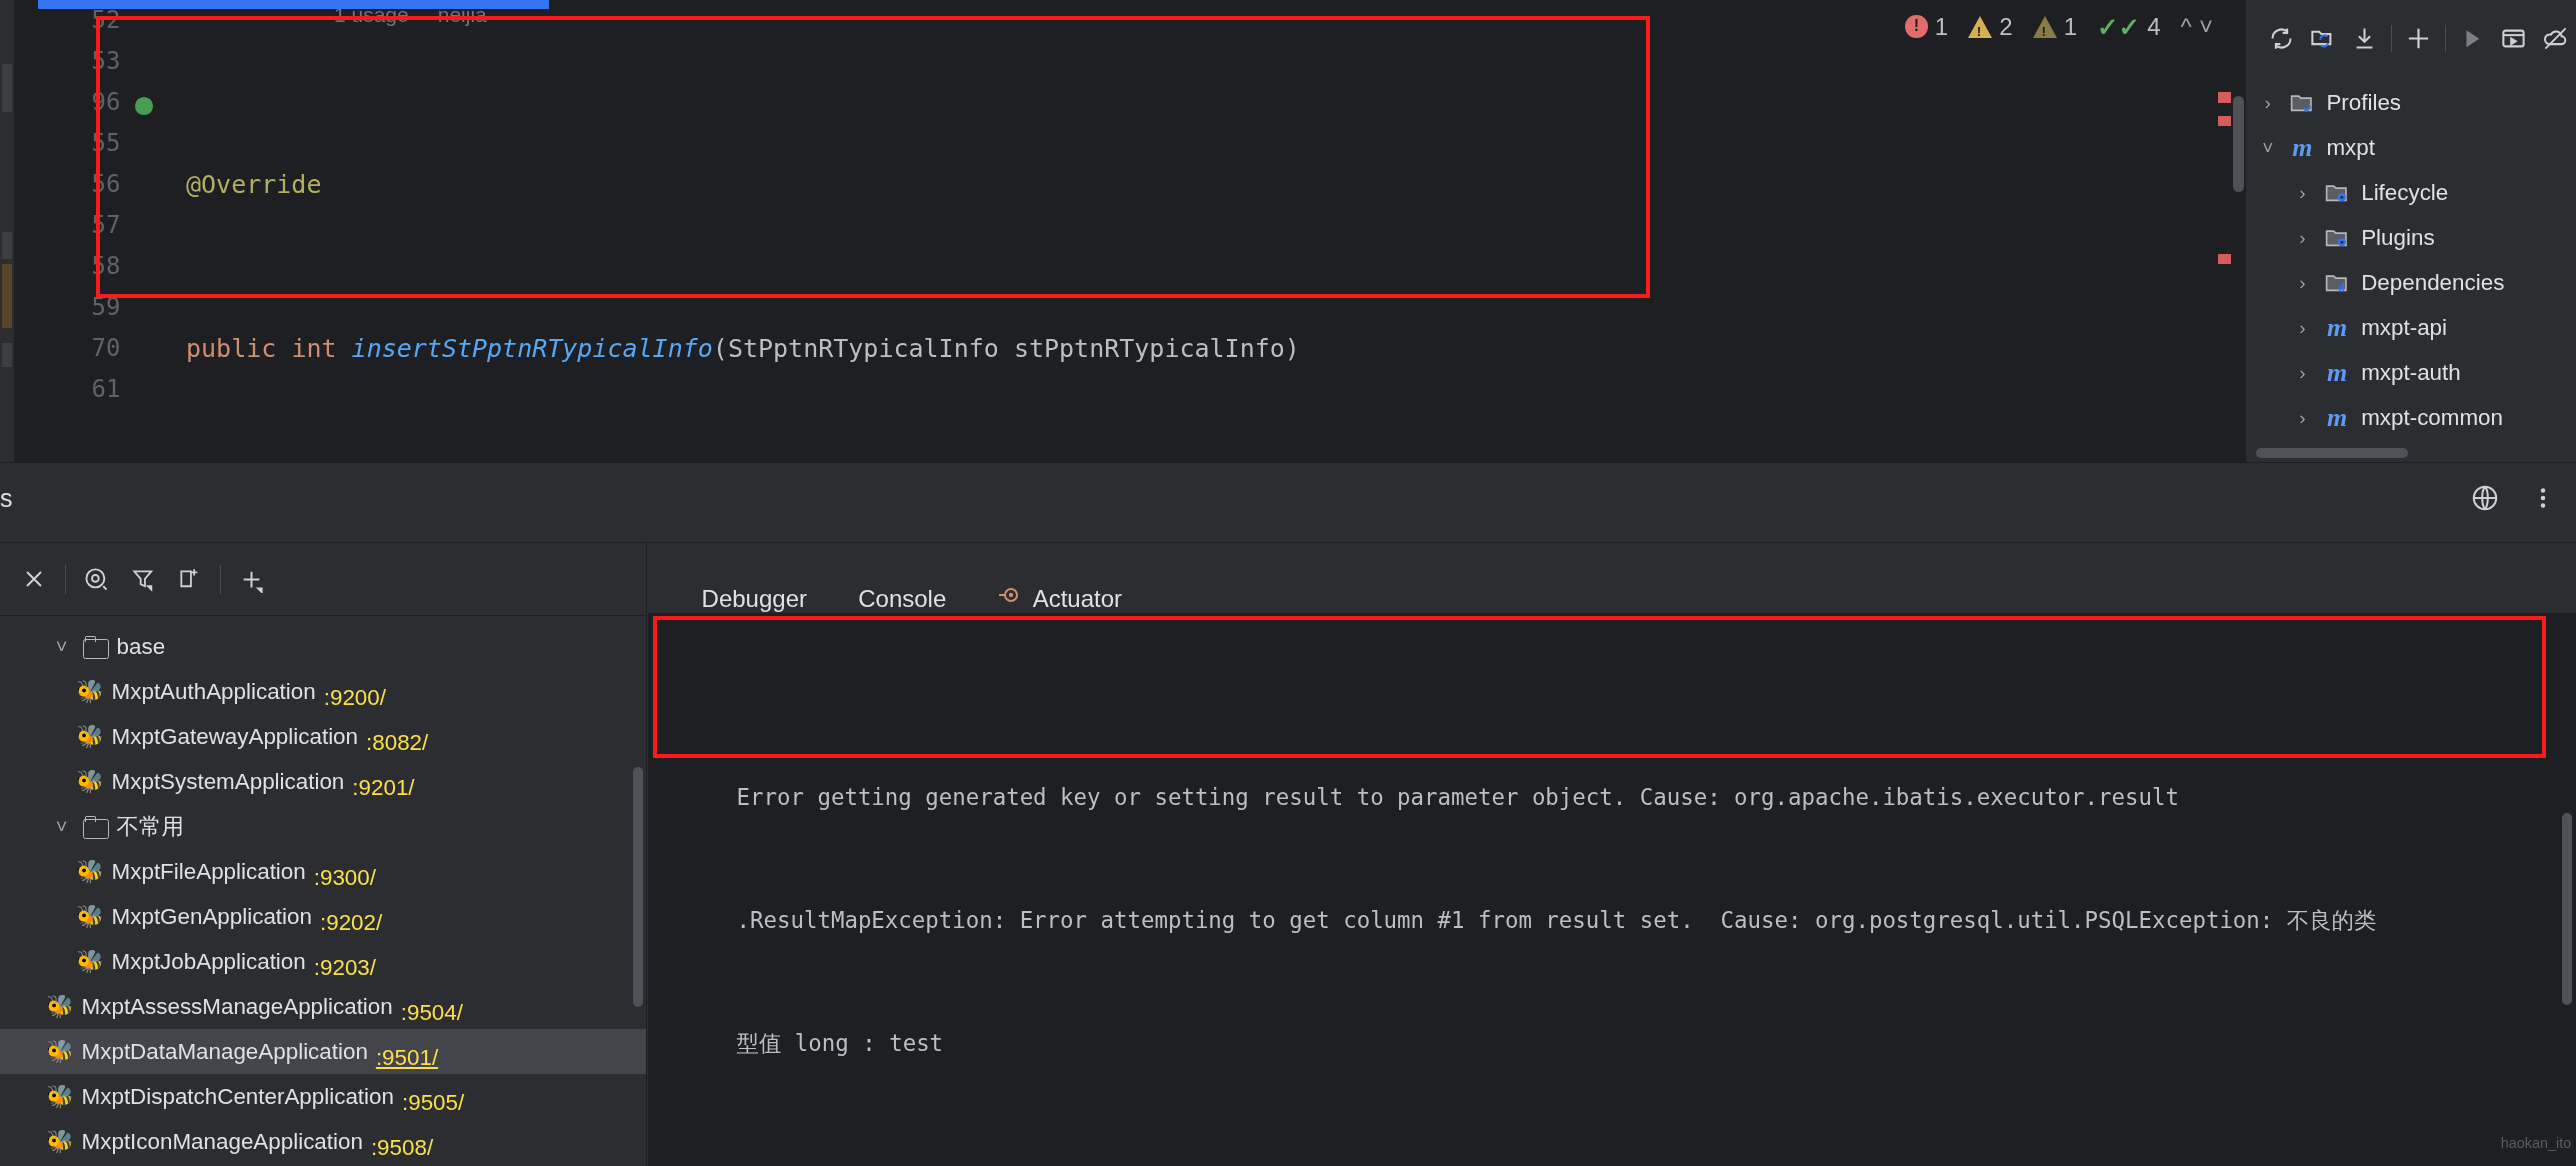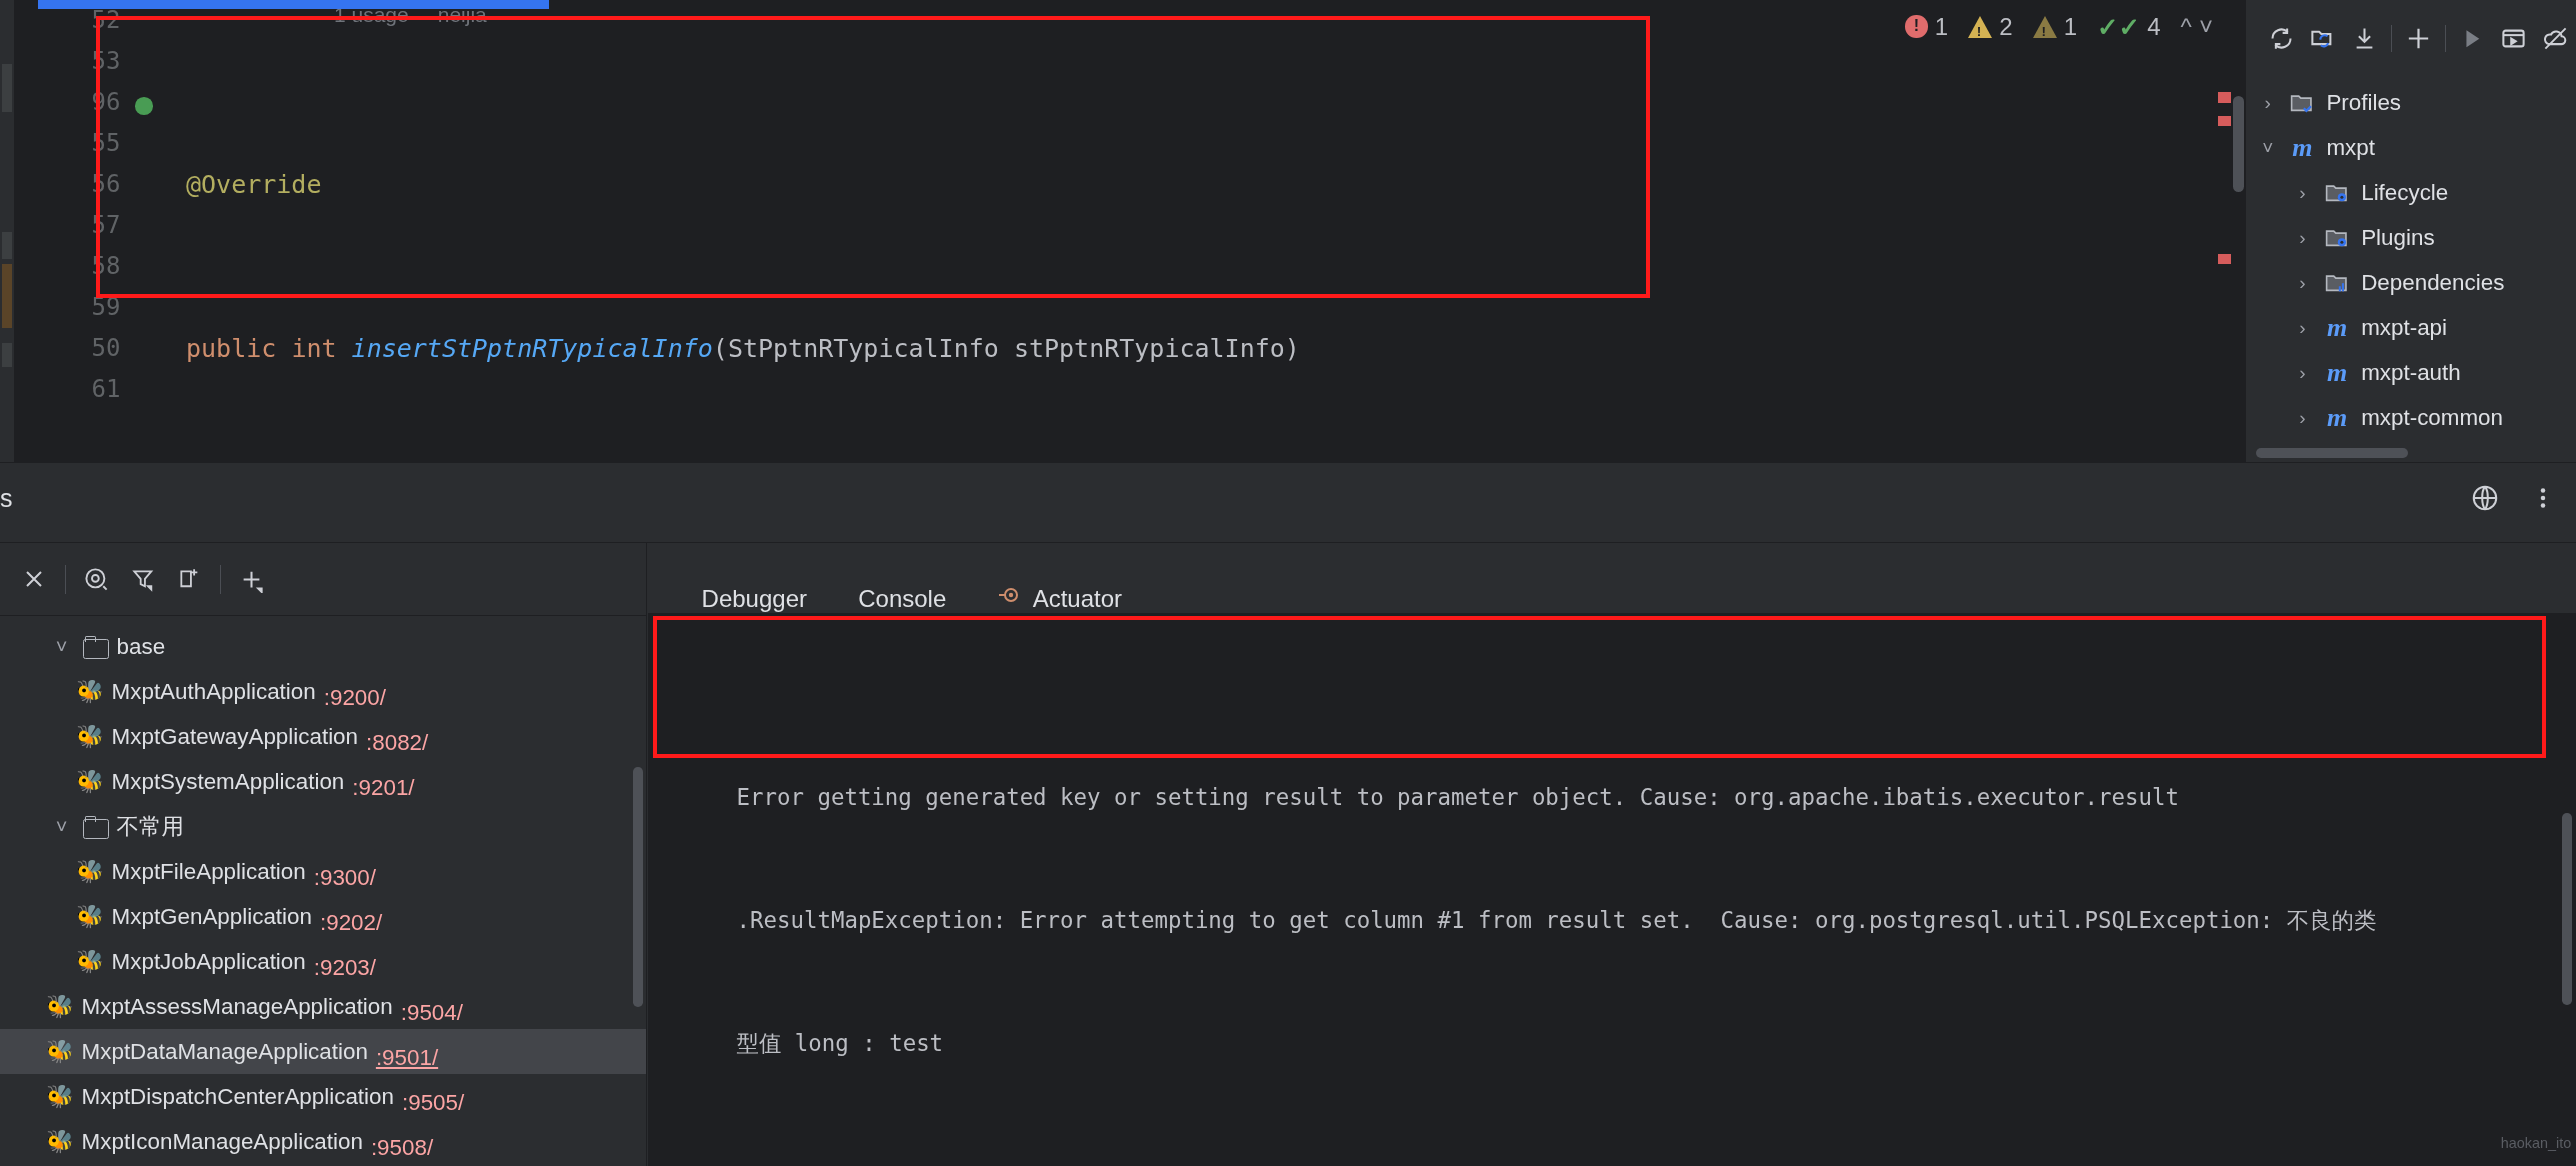--- a/index.html
+++ b/index.html
@@ -172,21 +172,21 @@
   .folder-ic { width:25.6px;height:21px;flex:0 0 25.6px;position:relative; }
   .folder-ic:before {
     content:"";position:absolute;left:0;top:3.2px;width:24px;height:17.6px;
     border:1.6px solid #b4b8bf;border-radius:2.4px;
   }
   .folder-ic:after {
     content:"";position:absolute;left:1.6px;top:0px;width:9.6px;height:4.8px;
     border:1.6px solid #b4b8bf;border-bottom:none;border-radius:1.6px 1.6px 0 0;
   }
   .bug-ic { width:25.6px;height:25.6px;flex:0 0 25.6px;color:#499c54;display:flex;align-items:center;justify-content:center;}
-  .port { color:#fca5a5;margin-top:12px; }
+  .port { color:#fde047;margin-top:12px; }
   .port.underline { text-decoration: underline; }
   .svc-vscroll {
     position:absolute; right:3.2px; top:224px; width:9.6px; height:240px;
     background:#4e5157; border-radius:4.8px;
   }
 
   
   .console-pane {
     position:absolute; left:648px; top:80px; right:0; height:624px;
     background:#1e1f22;
@@ -246,21 +246,21 @@
     <div class="editor-gutter">
       <div class="line-numbers">
         <div>52</div>
         <div>53</div>
         <div>96</div>
         <div>55</div>
         <div>56</div>
         <div>57</div>
         <div>58</div>
         <div>59</div>
-        <div>50</div>
+        <div>70</div>
         <div>61</div>
       </div>
       <div class="ovr-icon"></div>
     </div>
 
     <div class="editor-code">
       <div class="usage-hint"><span>1 usage</span><span class="auth">neijia</span></div>
 
       <div class="code-line" style=""><span class="ann">@Override</span></div>
 

